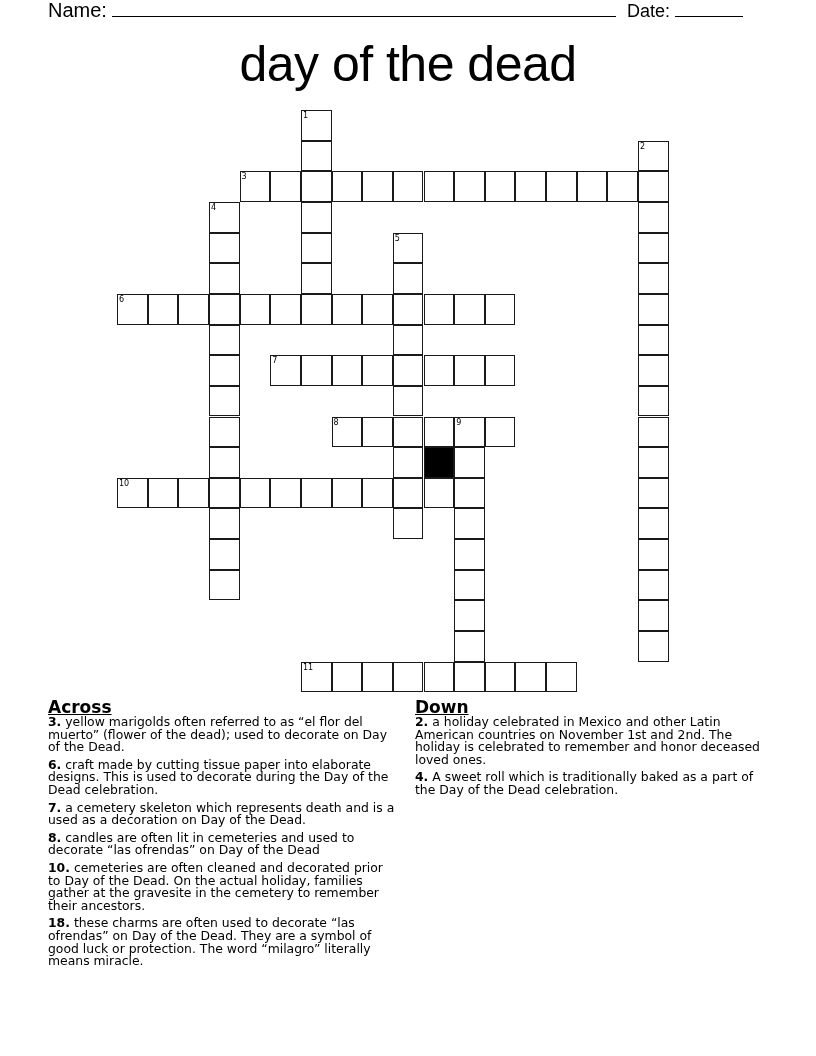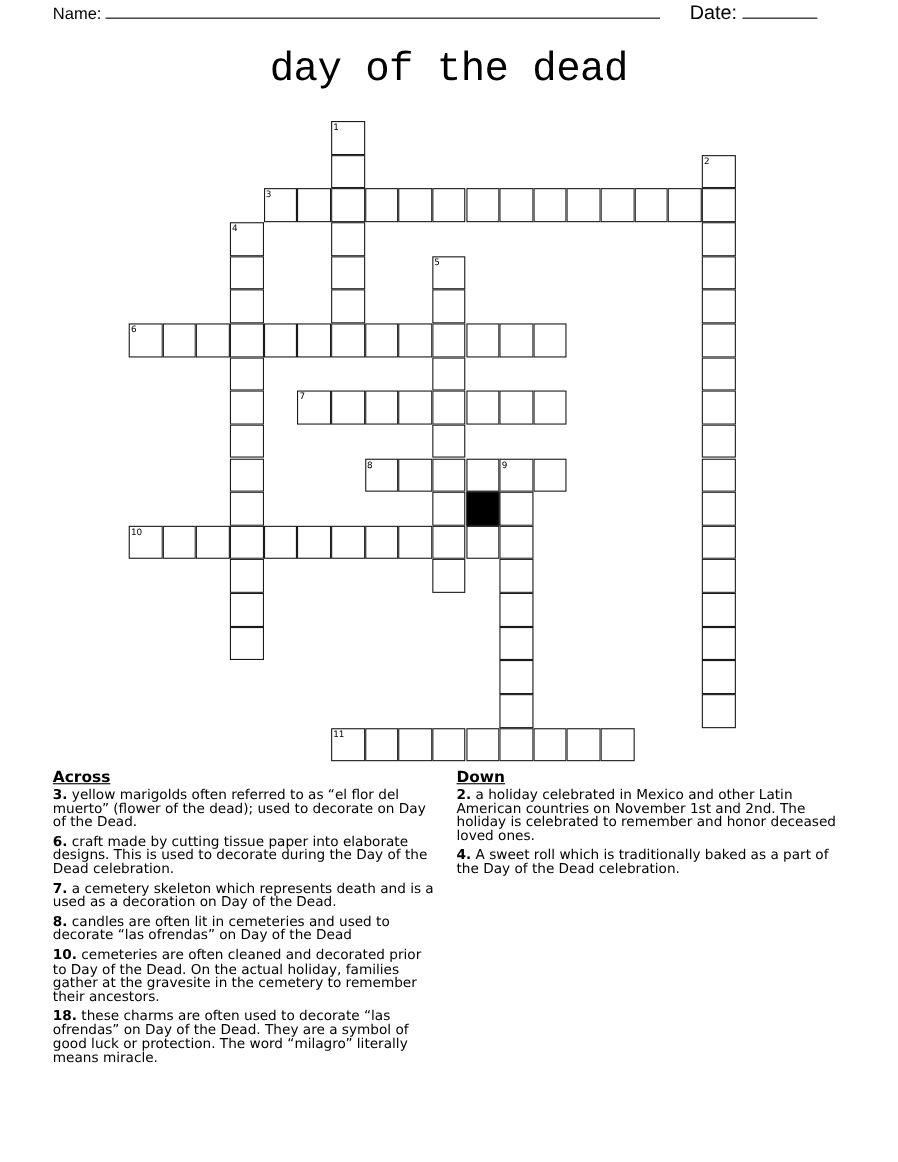--- a/index.html
+++ b/index.html
@@ -1,29 +1,29 @@
 <!DOCTYPE html>
 <html><head>
 <meta charset="utf-8">
 <style>
   html, body { margin: 0; padding: 0; background: #ffffff; }
   body { width: 816px; height: 1056px; position: relative; overflow: hidden; font-family: "DejaVu Sans", sans-serif; color: #000; }
-  .header-line { position: absolute; top: 0; left: 48px; font-family: "Liberation Sans", sans-serif; font-size: 15px; line-height: 20px; white-space: nowrap; }
+  .header-line { position: absolute; top: 0; left: 48px; font-family: "Liberation Sans", sans-serif; font-size: 20px; line-height: 20px; white-space: nowrap; }
   .header-line .blank { display: inline-block; border-bottom: 1px solid #000; height: 16px; vertical-align: baseline; }
   .date-line { position: absolute; top: 0; left: 627px; font-family: "Liberation Sans", sans-serif; font-size: 18px; line-height: 20px; white-space: nowrap; }
   .date-line .blank { display: inline-block; border-bottom: 1px solid #000; height: 16px; width: 68px; }
-  .title { position: absolute; top: 34px; left: 0; width: 816px; text-align: center; font-family: Liberation Mono, monospace; font-size: 37px; line-height: 60px; letter-spacing: -0.5px; }
+  .title { position: absolute; top: 34px; left: 0; width: 816px; text-align: center; font-family: Liberation Sans, sans-serif; font-size: 50px; line-height: 60px; letter-spacing: -0.5px; }
   .grid { position: absolute; left: 0; top: 0; width: 816px; height: 700px; }
   .cell { position: absolute; width: 30.65px; height: 30.65px; box-sizing: border-box; border: 1.5px solid #1a1a1a; background: #fff; }
   .cell.black { background: #000; }
   .cell .num { position: absolute; left: 1px; top: 0px; font-size: 8px; line-height: 9px; font-family: "DejaVu Sans", sans-serif; }
   .clues { position: absolute; top: 700px; font-size: 12.4px; line-height: 12.6px; font-family: "DejaVu Sans", sans-serif; }
   .clues.across { left: 48px; width: 348px; }
   .clues.down { left: 415px; width: 360px; }
-  .clues h3 { margin: 0 0 2px 0; font-size: 14px; font-weight: bold; text-decoration: underline; line-height: 14px; }
+  .clues h3 { margin: 0 0 2px 0; font-size: 17px; font-weight: bold; text-decoration: underline; line-height: 14px; }
   .clue { margin-bottom: 5px; }
   .clue b { font-weight: bold; }
 </style>
 </head>
 <body>
 
 <div class="header-line">
   <span>Name:</span>
   <span class="blank" style="width:504px;"></span>
 </div>

